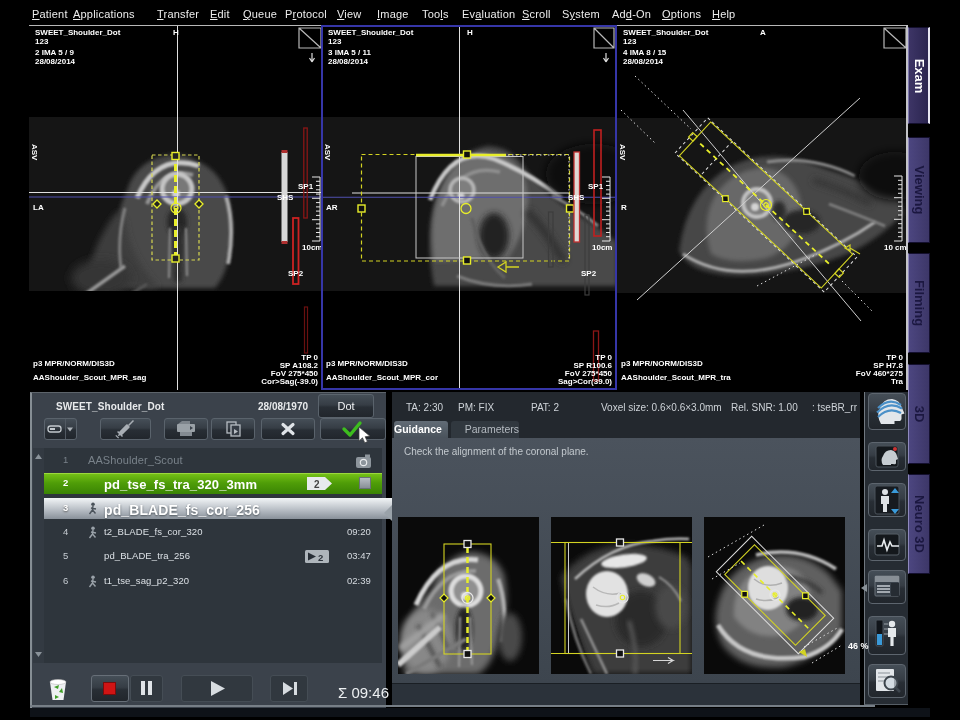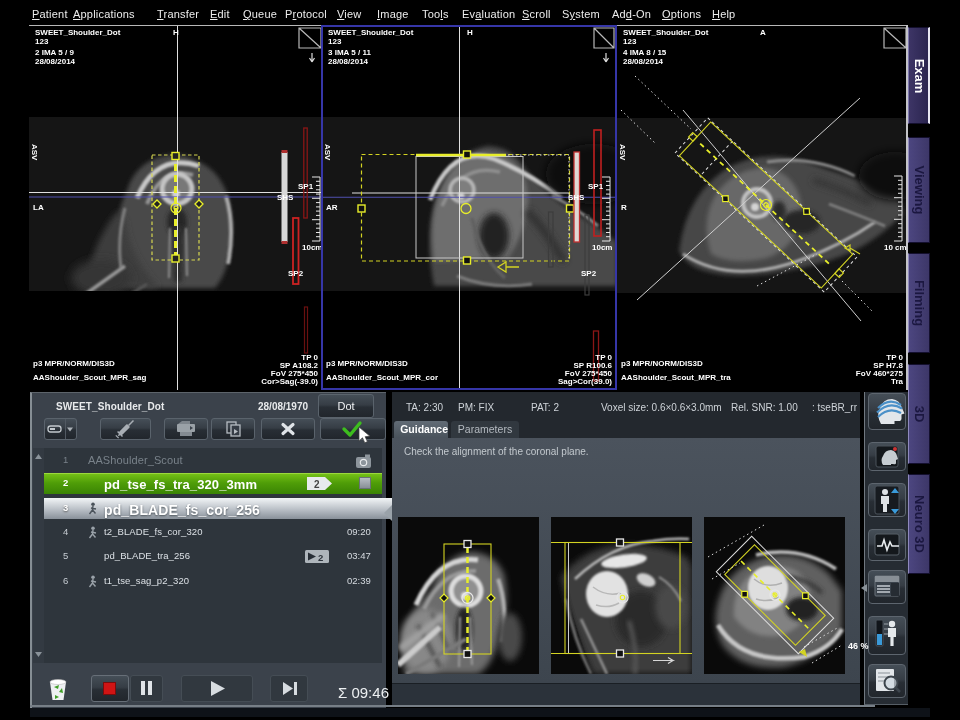--- a/index.html
+++ b/index.html
@@ -359,22 +359,22 @@
       <rect x="24" y="7" width="3" height="13" fill="#d7dce0"></rect>
     </svg>
 <div class="abs" style="left:338px;top:684px;color:#eceff1;font-size:15px">Σ 09:46</div>
 <div class="abs" style="left:392px;top:392px;width:468px;height:313px;background:#23282e"></div>
 <div class="abs" style="left:406px;top:402px;color:#ced3d8;font-size:10px">TA: 2:30</div>
 <div class="abs" style="left:458px;top:402px;color:#ced3d8;font-size:10px">PM: FIX</div>
 <div class="abs" style="left:531px;top:402px;color:#ced3d8;font-size:10px">PAT: 2</div>
 <div class="abs" style="left:601px;top:402px;color:#ced3d8;font-size:10px">Voxel size: 0.6×0.6×3.0mm</div>
 <div class="abs" style="left:731px;top:402px;color:#ced3d8;font-size:10px">Rel. SNR: 1.00</div>
 <div class="abs" style="left:812px;top:402px;color:#ced3d8;font-size:10px">: tseBR_rr</div>
-<div class="abs" style="left:394px;top:421px;width:54px;height:17px;background:linear-gradient(#626c76,#49525b);border-radius:3px 3px 0 0;color:#fff;font-size:10.5px;font-weight:bold;text-align:right;line-height:17px">Guidance</div>
-<div class="abs" style="left:451px;top:421px;width:68px;height:17px;background:#31383f;border-radius:3px 3px 0 0;color:#b4bac0;font-size:10.5px;text-align:center;line-height:17px">Parameters</div>
+<div class="abs" style="left:394px;top:421px;width:54px;height:17px;background:linear-gradient(#626c76,#49525b);border-radius:3px 3px 0 0;color:#fff;font-size:10.5px;font-weight:bold;text-align:left;line-height:17px">Guidance</div>
+<div class="abs" style="left:451px;top:421px;width:68px;height:17px;background:#31383f;border-radius:3px 3px 0 0;color:#b4bac0;font-size:10.5px;text-align:right;line-height:17px">Parameters</div>
 <div class="abs" style="left:392px;top:438px;width:468px;height:245px;background:linear-gradient(#4b535d,#3d454e)"></div>
 <div class="abs" style="left:404px;top:446px;color:#c3c9ce;font-size:10px">Check the alignment of the coronal plane.</div>
 <svg style="left:383px;top:504px" width="10" height="18">
       <path d="M9,1 L1,9 L9,17 Z" fill="#9aa2a9"></path>
     </svg>
 <div class="abs" style="left:392px;top:683px;width:468px;height:22px;background:#2b323a;border-top:1px solid #1a1f24"></div>
 <div class="abs" style="left:30px;top:705px;width:845px;height:2px;background:#777f87"></div>
 <div class="abs" style="left:30px;top:708px;width:900px;height:9px;background:#0e1218"></div>
 <svg class="clip" style="left:398px;top:517px" width="141" height="157" viewBox="0 0 141 157">
       <rect width="141" height="157" fill="#0a0a0a"></rect>

